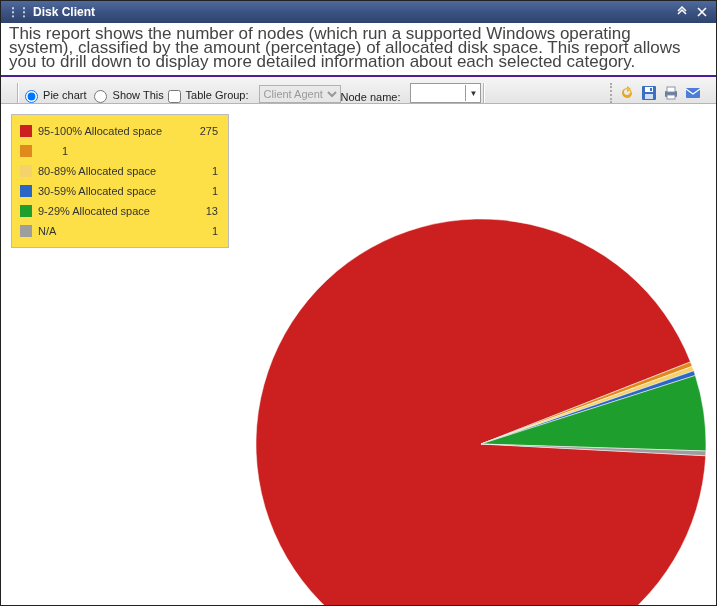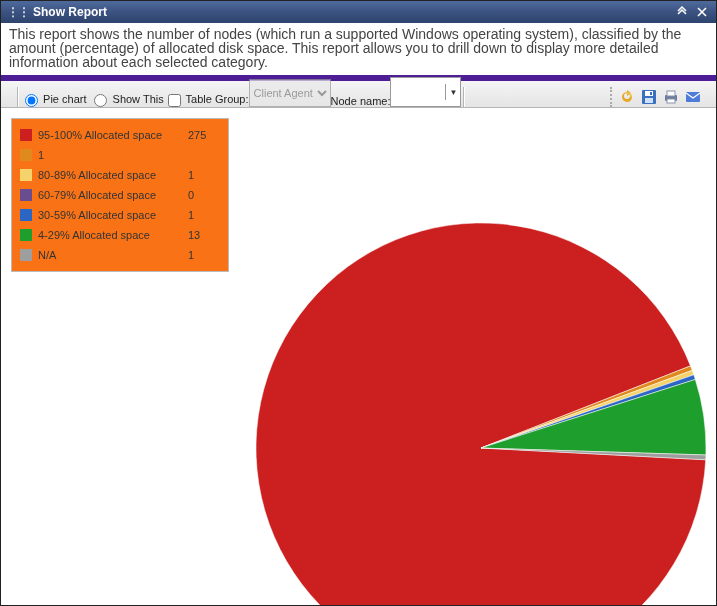--- a/index.html
+++ b/index.html
@@ -40,23 +40,23 @@
     width: 16px; height: 16px;
     margin-left: 4px;
     cursor: pointer;
     display: inline-flex;
     align-items: center;
     justify-content: center;
     color: #fff;
   }
   .description {
     padding: 4px 24px 6px 8px;
-    font-size: 14px;
+    font-size: 17px;
     color: #444;
-    border-bottom: 6px solid #4c1d95;
+    border-bottom: 2px solid #4c1d95;
     line-height: 14px;
   }
   .toolbar {
     height: 26px;
     background: linear-gradient(to bottom, #f5f5f5 0%, #e4e4e4 100%);
     border-bottom: 1px solid #b5b5b5;
     display: flex;
     align-items: flex-end;
     padding: 0 14px;
     font-size: 11px;
@@ -79,23 +79,24 @@
     border-left: 2px dotted #aaa;
     margin: 0 2px;
   }
   .toolbar label { cursor: pointer; }
   input[type=radio], input[type=checkbox] {
     margin: 0 2px 0 4px;
     vertical-align: middle;
   }
   .toolbar select, .toolbar .combo {
     font-size: 11px;
-    height: 28px;
+    height: 18px;
     border: 1px solid #9a9a9a;
     background: #fff;
+    margin-left: 10px;
   }
   .toolbar select[disabled] { background:#e8e8e8; color:#777; }
   .combo {
     display:flex; align-items:center;
   }
   .combo input {
     border:none; outline:none; height:16px; width:50px; font-size:11px; padding:0 2px;
   }
   .combo .dd {
     width:14px; height:16px; background:#fff; border-left:1px solid #9a9a9a;
@@ -112,49 +113,49 @@
   .content {
     flex:1;
     position:relative;
     overflow:hidden;
     background:#fff;
   }
   .legend {
     position:absolute;
     top:10px; left:10px;
     border:1px solid #bbb;
-    background:#f97316;
+    background:#fde047;
     padding:6px 4px;
   }
   .legend-row {
     display:flex; align-items:center;
     height:20px;
     font-size:11px;
     color:#333;
   }
   .legend-swatch {
     width:12px; height:12px; margin:0 6px 0 4px;
     flex:0 0 12px;
   }
   .legend-label { width:150px; }
-  .legend-value { width:30px; text-align:left; padding-right:6px; }
+  .legend-value { width:30px; text-align:right; padding-right:6px; }
   #pie {
     position:absolute;
     left:250px;
     top:110px;
   }
 </style>
 </head>
 <body>
 
 <div class="window">
 
   <div class="titlebar">
     <span class="grip">⋮⋮</span>
-    <span>Show Report</span>
+    <span>Disk Client</span>
     <span class="spacer"></span>
     <span class="tb-icon" title="Collapse">
       <svg width="12" height="12" viewBox="0 0 12 12">
           <path d="M2 8 L6 4 L10 8" fill="none" stroke="#fff" stroke-width="1.5"></path>
           <path d="M2 5 L6 1 L10 5" fill="none" stroke="#fff" stroke-width="1.5"></path>
         </svg>
     </span>
     <span class="tb-icon" title="Close">
       <svg width="10" height="10" viewBox="0 0 10 10">
           <path d="M1 1 L9 9 M9 1 L1 9" stroke="#fff" stroke-width="1.6"></path>
@@ -235,32 +236,27 @@
         <div class="legend-row">
           <span class="legend-swatch" style="background: rgb(224, 138, 30);"></span>
           <span class="legend-value">1</span>
         </div>
         <div class="legend-row">
           <span class="legend-swatch" style="background: rgb(245, 211, 106);"></span>
           <span class="legend-label">80-89% Allocated space</span>
           <span class="legend-value">1</span>
         </div>
         <div class="legend-row">
-          <span class="legend-swatch" style="background: rgb(106, 77, 143);"></span>
-          <span class="legend-label">60-79% Allocated space</span>
-          <span class="legend-value">0</span>
-        </div>
-        <div class="legend-row">
           <span class="legend-swatch" style="background: rgb(43, 102, 196);"></span>
           <span class="legend-label">30-59% Allocated space</span>
           <span class="legend-value">1</span>
         </div>
         <div class="legend-row">
           <span class="legend-swatch" style="background: rgb(30, 158, 44);"></span>
-          <span class="legend-label">4-29% Allocated space</span>
+          <span class="legend-label">9-29% Allocated space</span>
           <span class="legend-value">13</span>
         </div>
         <div class="legend-row">
           <span class="legend-swatch" style="background: rgb(158, 158, 158);"></span>
           <span class="legend-label">N/A</span>
           <span class="legend-value">1</span>
         </div>
       </div>
     <svg id="pie" width="460" height="460" viewBox="0 0 460 460">
         <path d="M 230 230 L 454.6916453197791 241.77559015466235 A 225 225 0 1 1 439.4778427446944 147.87793597924426 Z" fill="#cc1f1f" stroke="#ffffff" stroke-width="0.5"></path>

